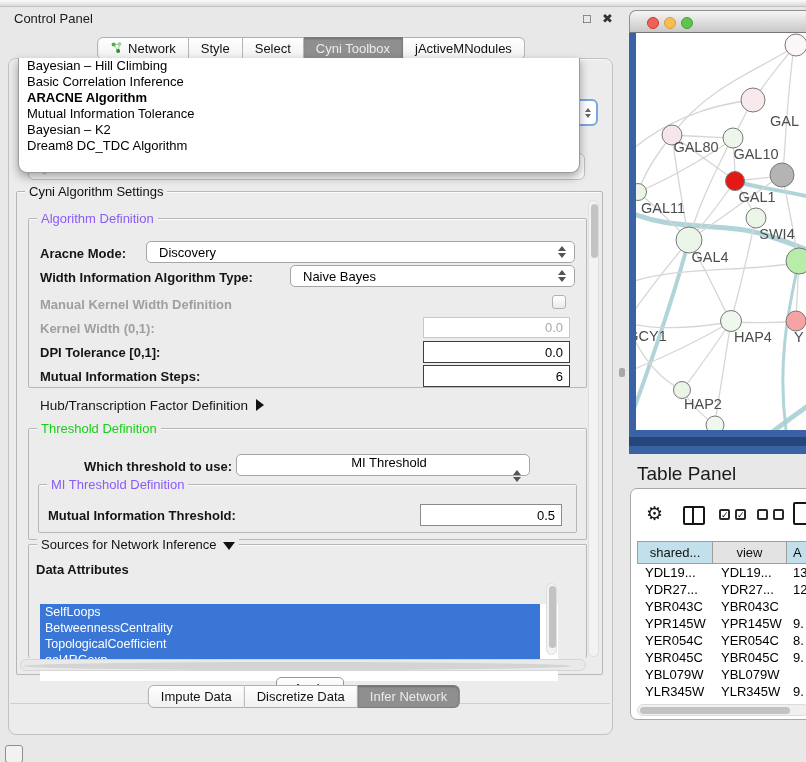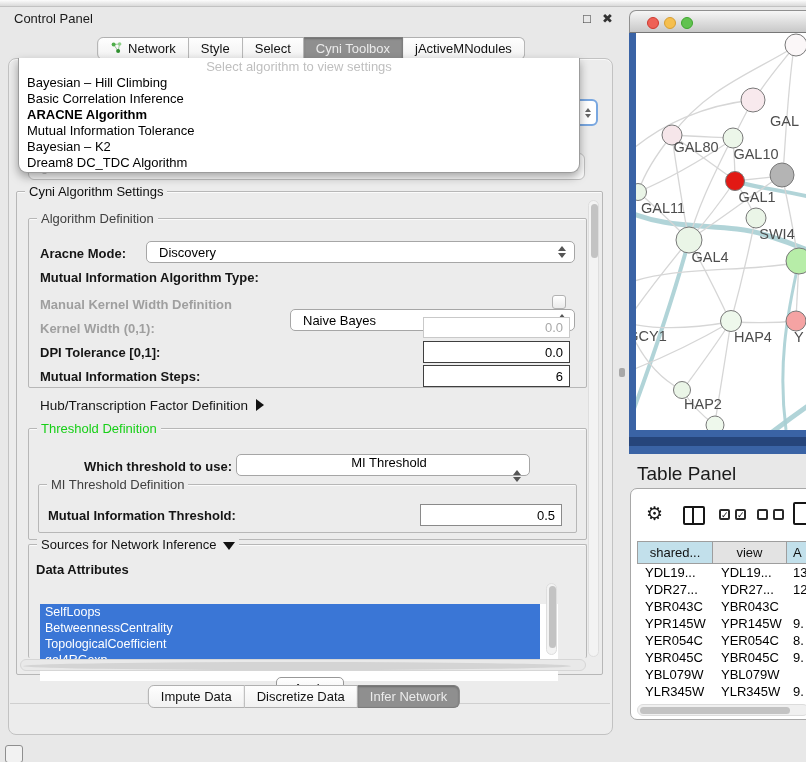--- a/index.html
+++ b/index.html
@@ -34,21 +34,21 @@
   .ghost-combo{position:absolute;left:28px;top:153px;width:557px;height:27px;background:#fbfbfb;
     border:1px solid #c2c2c2;border-radius:6px;z-index:5;font-size:13px;color:#b5b5b5;
     display:flex;align-items:center;padding-left:12px;box-sizing:border-box;}
   .spin-btn{position:absolute;left:577px;top:99px;width:21px;height:27px;background:#fff;
     border:2px solid #79a7e0;border-radius:0 6px 6px 0;box-sizing:border-box;z-index:6;
     display:flex;flex-direction:column;align-items:center;justify-content:center;gap:2px;}
 
   
   .group{position:absolute;border:1px solid #b7b7b7;border-radius:2px;box-shadow:inset 0 1px 0 rgba(255,255,255,.8);}
   .gtitle{position:absolute;top:-8px;left:8px;background:#ececec;padding:0 4px;font-size:13px;color:#111;white-space:nowrap;}
-  .gtitle.blue{color:#404040;}
+  .gtitle.blue{color:#8b5cf6;}
   .gtitle.green{color:#17cf17;}
 
   .lbl{position:absolute;font-size:13px;font-weight:bold;color:#151515;white-space:nowrap;}
   .lbl.dis{color:#9f9f9f;}
   .lbl.plain{font-weight:normal;}
 
   .combo{position:absolute;display:flex;align-items:center;background:#fff;border:1px solid #a6a6a6;
     border-radius:5px;font-size:13px;padding-left:12px;box-sizing:border-box;color:#000;}
   .arrows{margin-left:auto;margin-right:8px;display:flex;flex-direction:column;gap:2px;}
   .tri-up{width:0;height:0;border-left:4px solid transparent;border-right:4px solid transparent;border-bottom:5px solid #555;}
@@ -157,21 +157,20 @@
 
   <div class="ghost-combo">
     <span>gal-filtered.sif default node</span>
   </div>
   <div class="spin-btn">
     <div class="tri-up s"></div>
     <div class="tri-down s"></div>
   </div>
 
   <div class="popup">
-    <div class="ph">Select algorithm to view settings</div>
     <div id="popup-list">
         <div class="popup-item">Bayesian – Hill Climbing</div>
         <div class="popup-item">Basic Correlation Inference</div>
         <div class="popup-item bold">ARACNE Algorithm</div>
         <div class="popup-item">Mutual Information Tolerance</div>
         <div class="popup-item">Bayesian – K2</div>
         <div class="popup-item">Dream8 DC_TDC Algorithm</div>
       </div>
   </div>
 
@@ -185,22 +184,22 @@
 
   <div class="lbl" style="left:40px;top:246px;">Aracne Mode:</div>
   <div class="combo" style="left:146px;top:241px;width:429px;height:22px;">
     <span>Discovery</span>
     <span class="arrows">
         <span class="tri-up"></span>
         <span class="tri-down"></span>
       </span>
   </div>
 
-  <div class="lbl" style="left:40px;top:270px;">Mutual Information Algorithm Type:</div>
-  <div class="combo" style="left:290px;top:265px;width:285px;height:22px;margin-top:44px;">
+  <div class="lbl" style="left:40px;top:270px;">Width Information Algorithm Type:</div>
+  <div class="combo" style="left:290px;top:265px;width:285px;height:22px;">
     <span>Naive Bayes</span>
     <span class="arrows">
         <span class="tri-up"></span>
         <span class="tri-down"></span>
       </span>
   </div>
 
   <div class="lbl dis" style="left:40px;top:297px;">Manual Kernel Width Definition</div>
   <div class="cbx" style="left:552px;top:295px;"></div>
 

